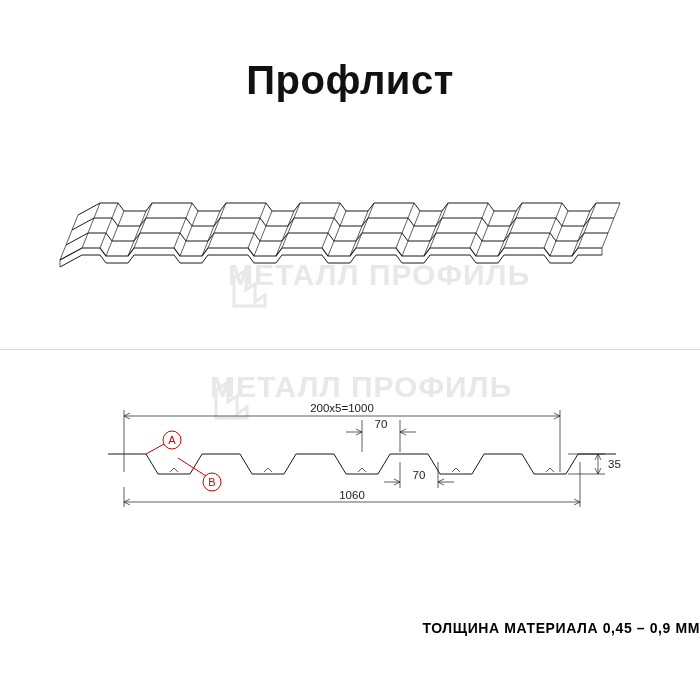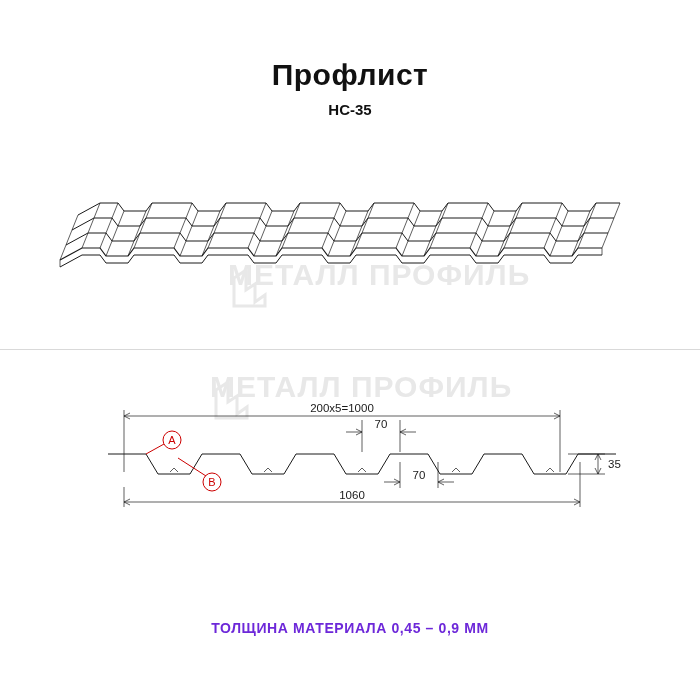--- a/index.html
+++ b/index.html
@@ -15,21 +15,21 @@
     width: 700px; height: 700px;
     overflow: hidden;
     background: #ffffff;
   }
 
   
   .title {
     position: absolute;
     top: 58px; left: 0; width: 700px;
     text-align: center;
-    font-size: 30px;
+    font-size: 40px;
     font-weight: bold;
     letter-spacing: 0.5px;
     color: #111111;
   }
   .subtitle {
     position: absolute;
     top: 101px; left: 0; width: 700px;
     text-align: center;
     font-size: 15px;
     font-weight: bold;
@@ -75,43 +75,42 @@
     position: absolute;
     top: 349px; left: 0;
     width: 700px; height: 1px;
     background: #d9d9d9;
   }
 
   
   .footer {
     position: absolute;
     top: 620px; left: 0; width: 700px;
-    text-align: center;
+    text-align: right;
     font-size: 14px;
     font-weight: bold;
     letter-spacing: 0.6px;
-    color: #6d28d9;
+    color: #000000;
   }
 
   
   svg { display: block; overflow: visible; }
   .ln { fill: none; stroke: #1a1a1a; stroke-width: 1; }
   .ln-thin { fill: none; stroke: #1a1a1a; stroke-width: 0.7; }
   .dim { fill: none; stroke: #1a1a1a; stroke-width: 0.7; }
   .callout { fill: none; stroke: #cc0000; stroke-width: 1; }
   .callout-txt { fill: #cc0000; font-size: 11px; font-family: "Liberation Sans", sans-serif; }
   .dim-txt { fill: #1a1a1a; font-size: 11.5px; font-family: "Liberation Sans", sans-serif; }
 </style>
 </head>
 <body>
 
 <div id="page">
 
   <div class="title">Профлист</div>
-  <div class="subtitle">НС-35</div>
 
   <div class="iso-wrap">
     <svg width="580" height="125" viewBox="0 0 580 125">
 
       <g class="ln">
 
         <path d="M18,30 L40,18 L58,18 L64,26 L86,26 L92,18 L132,18 L138,26 L160,26 L166,18 L206,18 L212,26 L234,26
                  L240,18 L280,18 L286,26 L308,26 L314,18 L354,18 L360,26 L382,26 L388,18 L428,18 L434,26 L456,26
                  L462,18 L502,18 L508,26 L530,26 L536,18 L560,18"></path>
 

